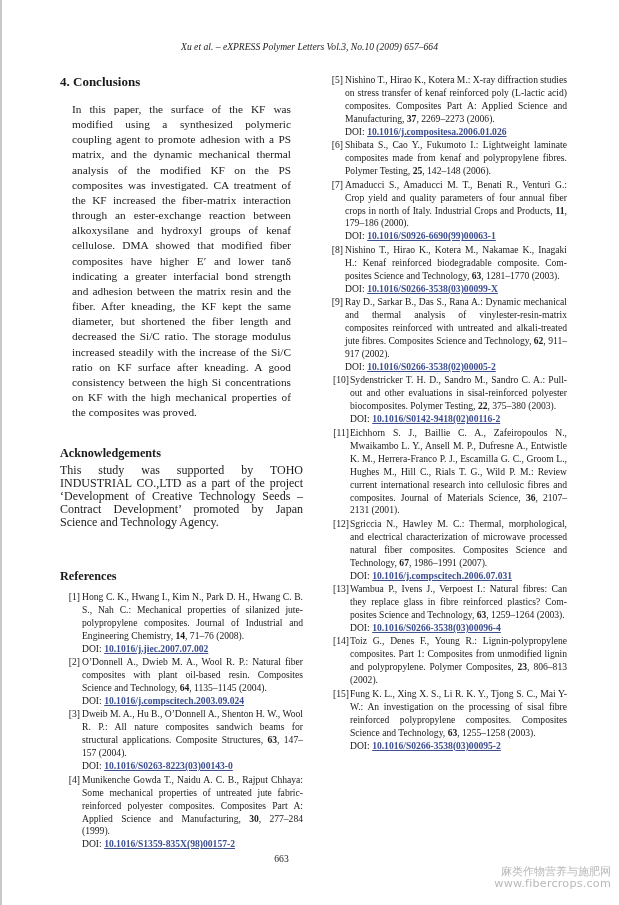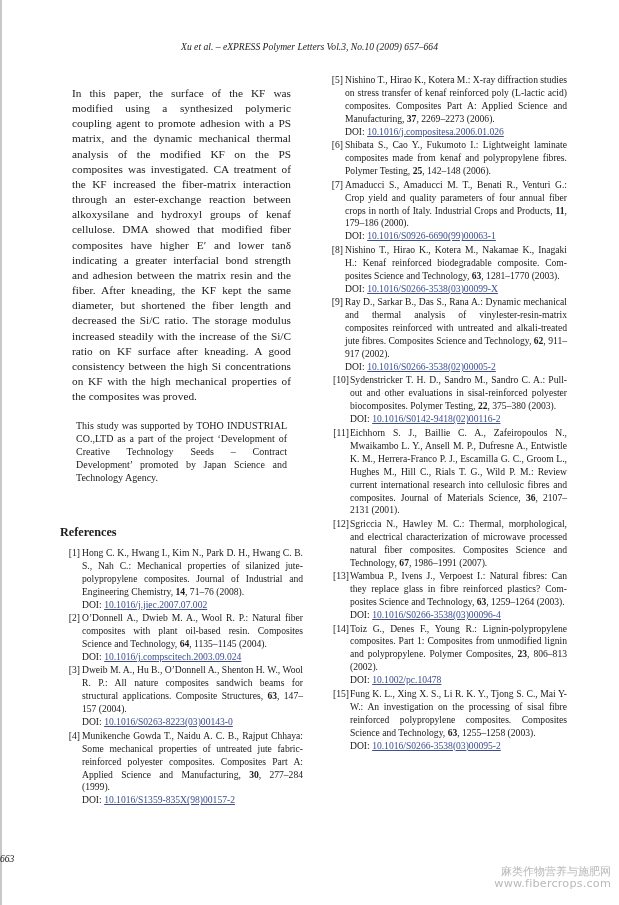--- a/index.html
+++ b/index.html
@@ -14,55 +14,57 @@
   }
   .col { position: absolute; top: 74px; }
   .col-left { left: 60px; width: 243px; }
   .col-right { left: 323px; width: 244px; }
   h2.section-title { font-size: 13px; font-weight: bold; margin: 0 0 8px 0; }
   p.body {
     font-size: 11.3px; line-height: 15.15px; text-align: justify; margin: 12px;
     hyphens: manual;
   }
   h3.ack-title { font-size: 12.2px; font-weight: bold; margin: 26px 0 3px 0; }
-  p.ack { font-size: 10px; line-height: 12.9px; text-align: justify; margin: 16px; }
+  p.ack { font-size: 12px; line-height: 12.9px; text-align: justify; margin: 0; }
   h3.ref-title { font-size: 12.2px; font-weight: bold; margin: 40px 0 7px 0; }
   ol.refs { list-style: none; margin: 0; padding: 0; }
   li.ref {
     font-size: 9.6px; line-height: 12.95px; text-align: justify; position: relative;
     padding-left: 22px; margin: 0 0 0.5px 0;
   }
   li.ref .num { position: absolute; left: 0; top: 0; width: 21px; text-align: right; padding-right: 1px; box-sizing: border-box; }
   li.ref.wide { padding-left: 27px; }
   li.ref.wide .num { width: 27px; }
   .doi-line { display: block; text-align: left; }
-  a.doi { color: #3d4f8f; text-decoration: underline; }
+  a.doi { color: #3d4f8f; text-decoration: underline; font-weight: bold; }
   .page-number {
-    position: absolute; top: 853px; left: 0; width: 563px; text-align: left;
-    font-style: italic; font-size: 9.6px;
+    position: absolute; top: 853px; left: 0; width: 563px; text-align: center;
+    font-size: 9.6px;
   }
   .watermark {
     position: absolute; right: 8px; top: 866px; text-align: right; color: #b9b9b9;
     font-family: "DejaVu Sans", sans-serif; font-size: 11px; line-height: 12px;
   }
   .watermark .url { font-size: 11.2px; letter-spacing: 0.2px; }
 </style>
 </head>
 <body>
 
 <div class="left-rule"></div>
 
 <div class="running-header">Xu et al. – eXPRESS Polymer Letters Vol.3, No.10 (2009) 657–664</div>
 
 <div class="col col-left">
   <section>
+    <h2 class="section-title">4. Conclusions</h2>
     <p class="body">In this paper, the surface of the KF was modified using a synthesized polymeric coupling agent to promote adhesion with a PS matrix, and the dynamic mechanical thermal analysis of the modi­fied KF on the PS composites was investigated. CA treatment of the KF increased the fiber-matrix interaction through an ester-exchange reaction between alkoxysilane and hydroxyl groups of kenaf cellulose. DMA showed that modified fiber com­posites have higher E′ and lower tanδ indicating a greater interfacial bond strength and adhesion between the matrix resin and the fiber. After knead­ing, the KF kept the same diameter, but shortened the fiber length and decreased the Si/C ratio. The storage modulus increased steadily with the increase of the Si/C ratio on KF surface after knead­ing. A good consistency between the high Si con­centrations on KF with the high mechanical properties of the composites was proved.</p>
   </section>
 
   <section>
+    <h3 class="ack-title">Acknowledgements</h3>
     <p class="ack">This study was supported by TOHO INDUSTRIAL CO.,LTD as a part of the project ‘Development of Creative Technology Seeds – Contract Development’ promoted by Japan Science and Technology Agency.</p>
   </section>
 
   <section>
     <h3 class="ref-title">References</h3>
     <ol class="refs">
       <li class="ref">
         <span class="num">[1]</span><span>Hong C. K., Hwang I., Kim N., Park D. H., Hwang C. B. S., Nah C.: Mechanical properties of silanized jute-polypropylene composites. Journal of Industrial and Engineering Chemistry, </span><b>14</b><span>, 71–76 (2008).</span>
         <span class="doi-line"><span>DOI: </span><a class="doi">10.1016/j.jiec.2007.07.002</a></span>
       </li>
@@ -105,28 +107,28 @@
     </li>
     <li class="ref wide">
       <span class="num">[10]</span><span>Sydenstricker T. H. D., Sandro M., Sandro C. A.: Pull-out and other evaluations in sisal-reinforced polyester biocomposites. Polymer Testing, </span><b>22</b><span>, 375–380 (2003).</span>
       <span class="doi-line"><span>DOI: </span><a class="doi">10.1016/S0142-9418(02)00116-2</a></span>
     </li>
     <li class="ref wide">
       <span class="num">[11]</span><span>Eichhorn S. J., Baillie C. A., Zafeiropoulos N., Mwaikambo L. Y., Ansell M. P., Dufresne A., Entwistle K. M., Herrera-Franco P. J., Escamilla G. C., Groom L., Hughes M., Hill C., Rials T. G., Wild P. M.: Review current international research into cellu­losic fibres and composites. Journal of Materials Sci­ence, </span><b>36</b><span>, 2107–2131 (2001).</span>
     </li>
     <li class="ref wide">
       <span class="num">[12]</span><span>Sgriccia N., Hawley M. C.: Thermal, morphological, and electrical characterization of microwave processed natural fiber composites. Composites Science and Technology, </span><b>67</b><span>, 1986–1991 (2007).</span>
+      <span class="doi-line"><span>DOI: </span><a class="doi">10.1016/j.compscitech.2006.07.031</a></span>
     </li>
     <li class="ref wide">
       <span class="num">[13]</span><span>Wambua P., Ivens J., Verpoest I.: Natural fibres: Can they replace glass in fibre reinforced plastics? Com­posites Science and Technology, </span><b>63</b><span>, 1259–1264 (2003).</span>
       <span class="doi-line"><span>DOI: </span><a class="doi">10.1016/S0266-3538(03)00096-4</a></span>
     </li>
     <li class="ref wide">
       <span class="num">[14]</span><span>Toiz G., Denes F., Young R.: Lignin-polypropylene composites. Part 1: Composites from unmodified lignin and polypropylene. Polymer Composites, </span><b>23</b><span>, 806–813 (2002).</span>
-      <span class="doi-line"><span>DOI: </span><a class="doi">10.1002/pc.10478</a></span>
     </li>
     <li class="ref wide">
       <span class="num">[15]</span><span>Fung K. L., Xing X. S., Li R. K. Y., Tjong S. C., Mai Y-W.: An investigation on the processing of sisal fibre reinforced polypropylene composites. Composites Science and Technology, </span><b>63</b><span>, 1255–1258 (2003).</span>
       <span class="doi-line"><span>DOI: </span><a class="doi">10.1016/S0266-3538(03)00095-2</a></span>
     </li>
   </ol>
 </div>
 
 <div class="page-number">663</div>
 

